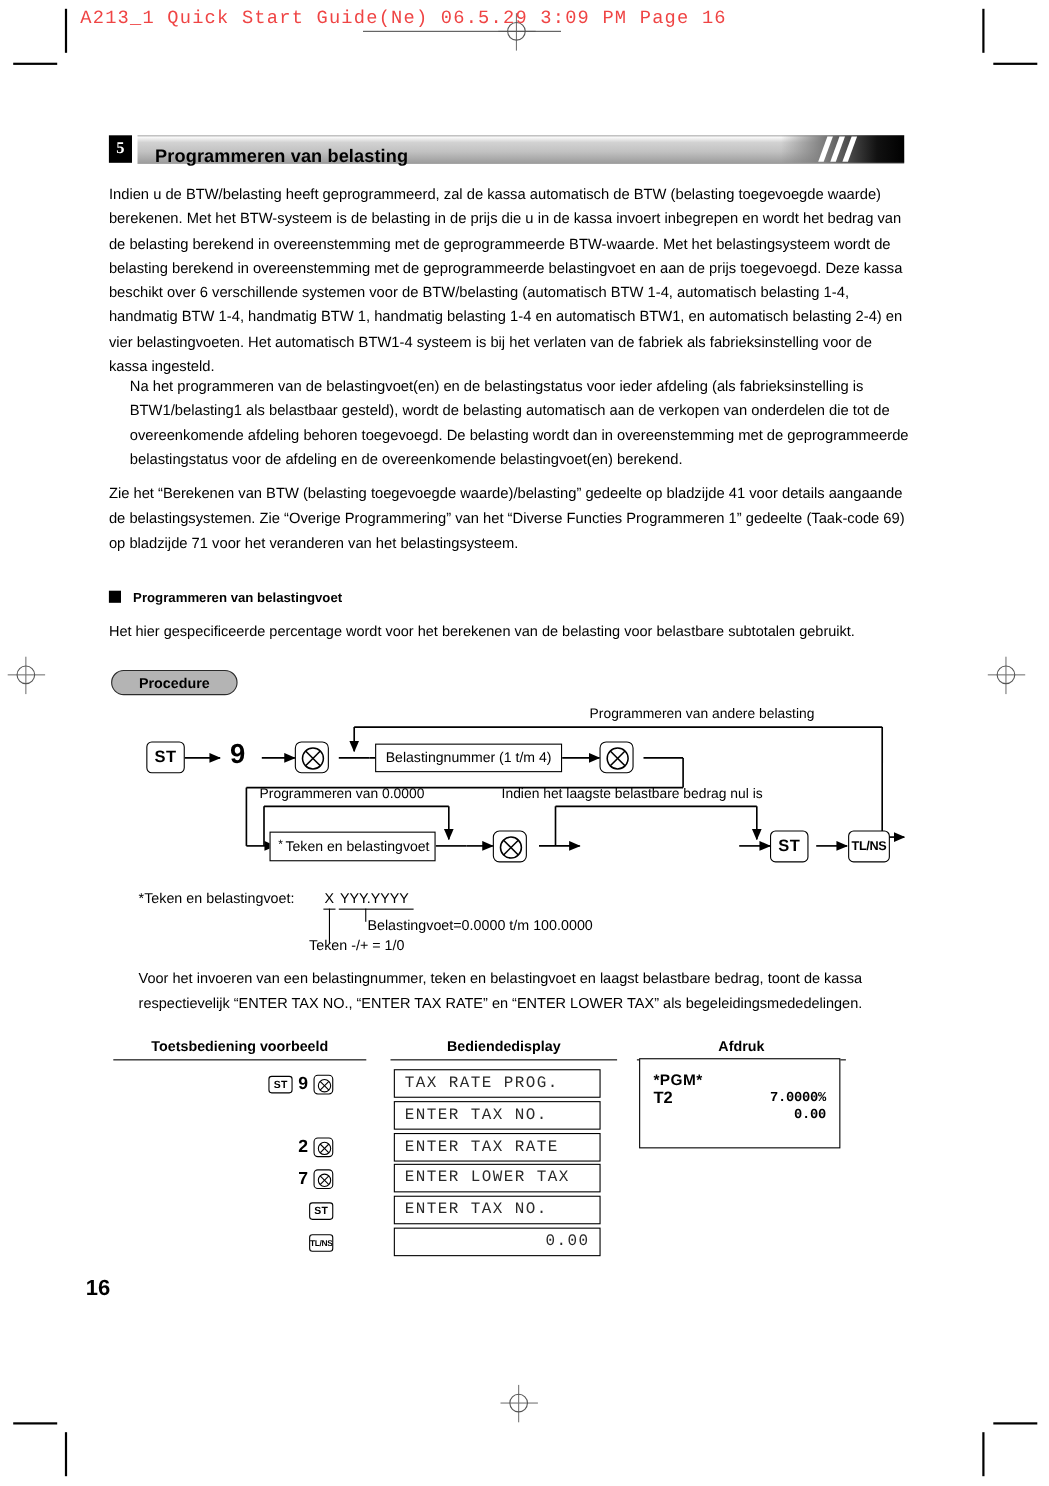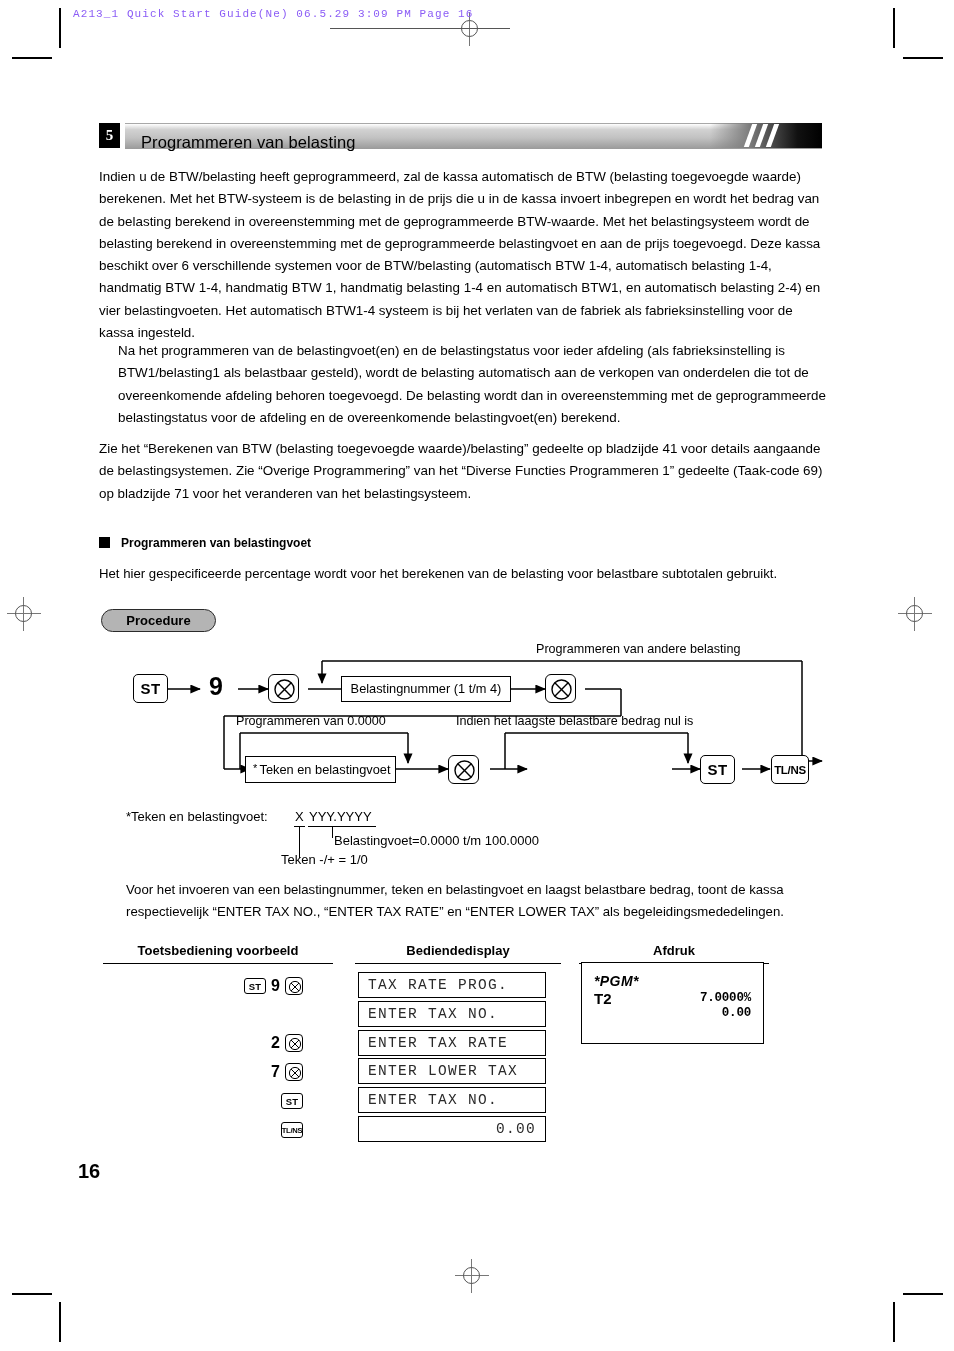--- a/index.html
+++ b/index.html
@@ -18,21 +18,21 @@
   .regmark{position:absolute;width:34px;height:34px;}
   .regmark .circ{position:absolute;left:8px;top:8px;width:17px;height:17px;
       border:1px solid #555;border-radius:50%;box-sizing:border-box;}
   .regmark .vl{position:absolute;left:16px;top:0;width:1px;height:34px;background:#777;}
   .regmark .hl{position:absolute;top:16px;left:0;height:1px;width:34px;background:#777;}
 
   
   .runhead{
     position:absolute;left:73px;top:8px;
     font-family:"Liberation Mono", monospace;
-    font-size:11px;letter-spacing:1.1px;color:#8b5cf6;white-space:nowrap;
+    font-size:17px;letter-spacing:1.1px;color:#ef4444;white-space:nowrap;
   }
   .runhead-rule{position:absolute;left:330px;top:28px;width:180px;height:1px;background:#555;}
   .runhead-reg{position:absolute;left:452px;top:10px;}
 
   
   .sec-head{position:absolute;left:99px;top:123px;width:723px;height:26px;}
   .sec-num{
     position:absolute;left:0;top:0;width:21px;height:25px;background:#000;color:#fff;
     font-size:15px;font-weight:bold;display:flex;align-items:center;justify-content:center;
     font-family:"Liberation Serif",serif;
@@ -44,21 +44,21 @@
   }
   .sec-fade{
     position:absolute;right:0;top:0;width:112px;height:25px;
     background:linear-gradient(to right,rgba(190,190,190,0) 0%,#7d7d7d 35%,#111 78%,#000 100%);
   }
   .sec-slashes{position:absolute;right:38px;top:1px;height:23px;width:36px;}
   .sec-slashes i{position:absolute;top:0;width:5px;height:23px;background:#fff;
      transform:skewX(-20deg);display:block;}
   .sec-title{
     position:absolute;left:42px;top:0;height:38px;display:flex;align-items:center;
-    font-size:16.5px;font-weight:normal;letter-spacing:.1px;
+    font-size:16.5px;font-weight:bold;letter-spacing:.1px;
   }
 
   
   .para{
     position:absolute;left:99px;width:725px;
     font-size:13.4px;line-height:22.3px;text-align:left;
   }
   .p1{top:166px;}
   .p2{top:340px;margin-left:19px;}
   .p3{top:438px;}
@@ -130,21 +130,21 @@
     font-family:"Liberation Mono", monospace;font-size:14.5px;letter-spacing:1.3px;
     display:flex;align-items:center;padding:0 9px;color:#2a2a2a;
   }
   .disp.right{justify-content:flex-end;}
 
   .receipt{
     position:absolute;left:581px;top:962px;width:183px;height:82px;
     border:1.5px solid #000;background:#fff;box-sizing:border-box;
     font-family:"Liberation Sans",sans-serif;
   }
-  .receipt .r-pgm{position:absolute;left:12px;top:10px;font-size:14px;font-weight:bold;letter-spacing:.4px;font-style:italic;}
+  .receipt .r-pgm{position:absolute;left:12px;top:10px;font-size:14px;font-weight:bold;letter-spacing:.4px;}
   .receipt .r-t2{position:absolute;left:12px;top:27px;font-size:15px;font-weight:bold;}
   .receipt .r-rate{position:absolute;right:12px;top:28px;font-size:12.5px;font-weight:bold;
       font-family:"Liberation Mono",monospace;letter-spacing:-.2px;}
   .receipt .r-amt{position:absolute;right:12px;top:43px;font-size:12.5px;font-weight:bold;
       font-family:"Liberation Mono",monospace;letter-spacing:-.2px;}
 
   .pageno{position:absolute;left:78px;top:1160px;font-size:20px;font-weight:bold;}
 </style>
 </head>
 <body>

